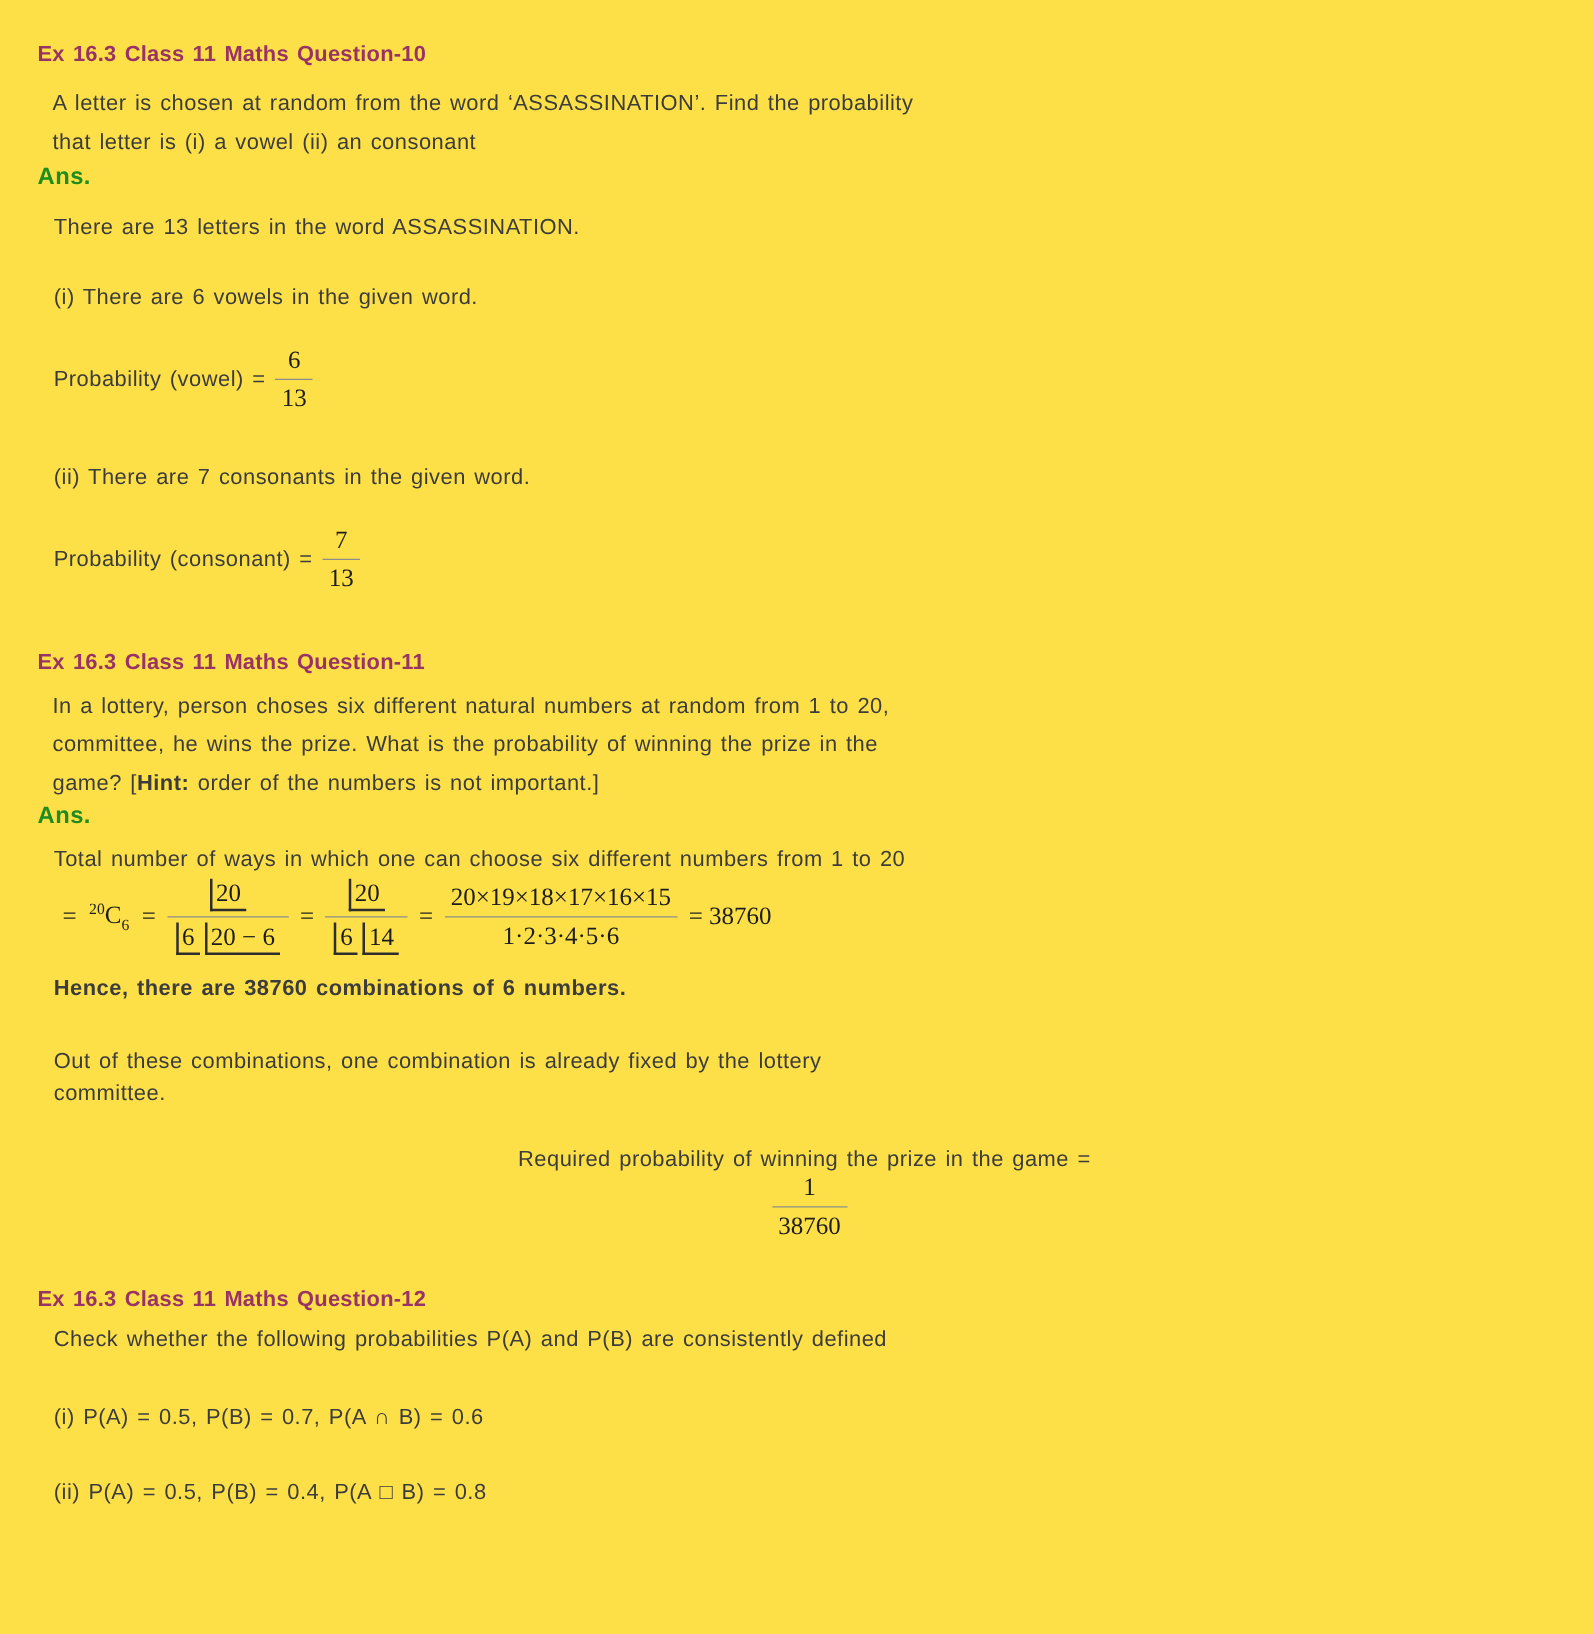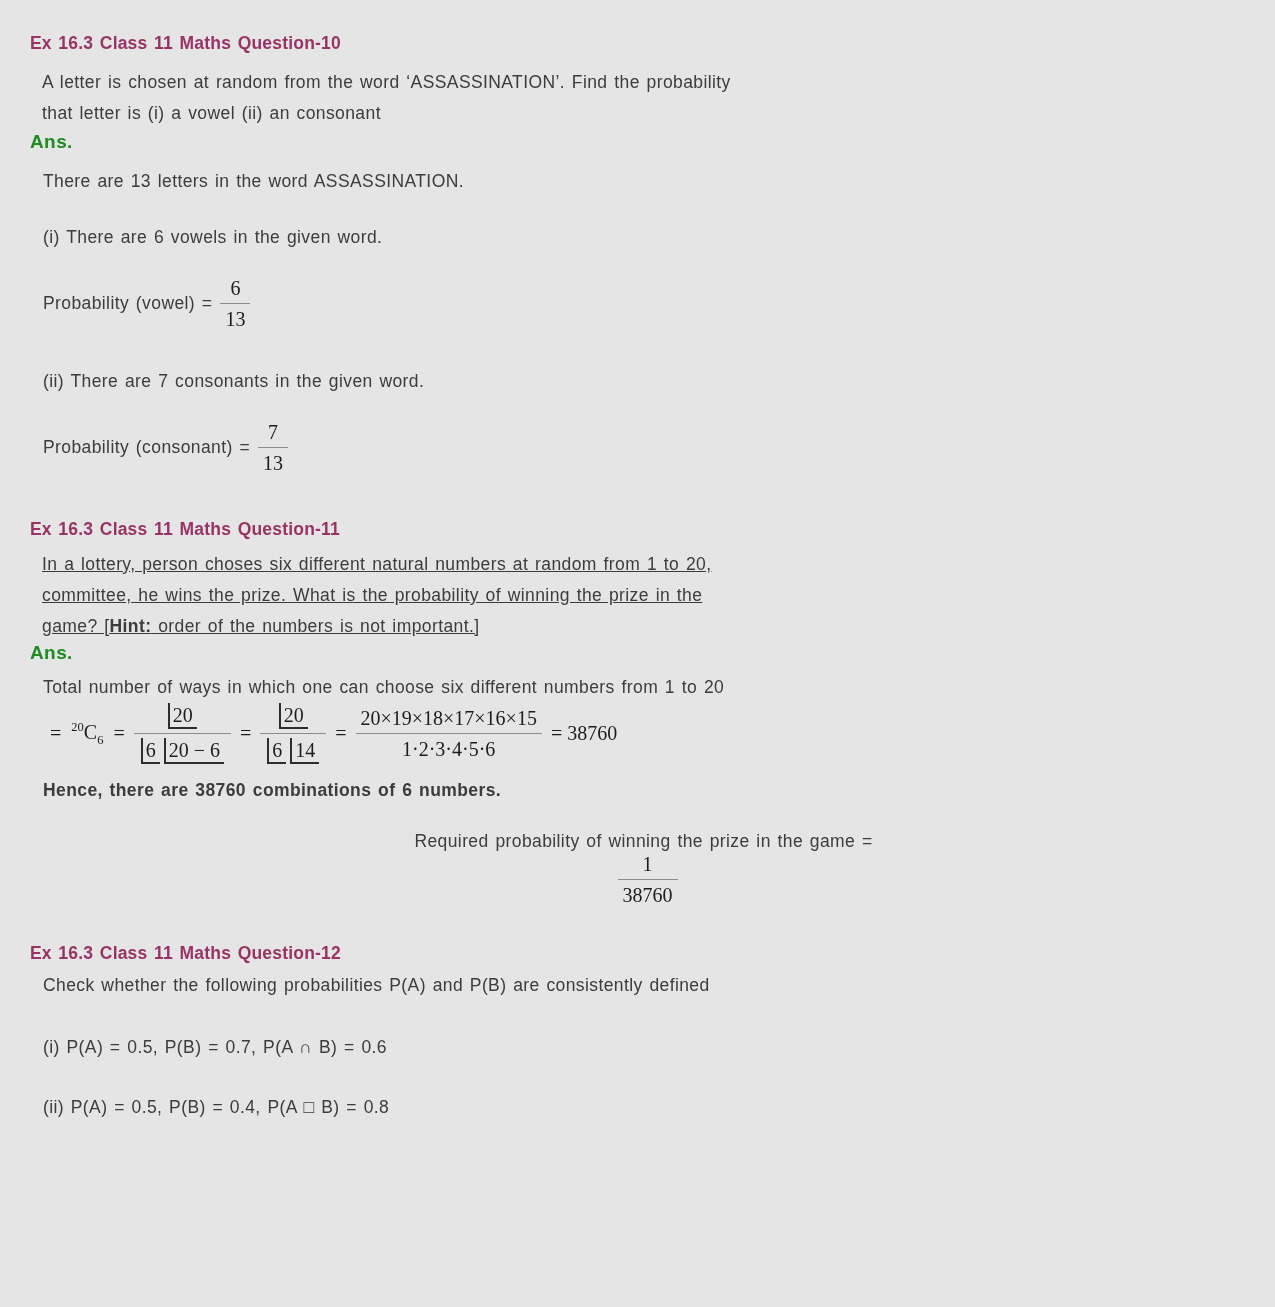--- a/index.html
+++ b/index.html
@@ -2,21 +2,21 @@
 <html><head>
 <meta charset="utf-8">
 <style>
   html, body { margin:0; padding:0; background:#ffffff; }
   .page {
     width:1275px; height:1307px; box-sizing:border-box;
     padding:33px 40px 10px 30px; overflow:hidden;
     font-family:"Liberation Sans", sans-serif;
     font-size:17.5px; color:#3c3c3c;
     letter-spacing:0.4px; word-spacing:1.5px;
-    background:#e5e5e5;
+    background:#fde047;
   }
   .qheading {
     color:#993366; font-weight:700; font-size:17.5px;
     line-height:20px; letter-spacing:0.2px;
   }
   .ans-label {
     color:#1e8c1e; font-weight:700; font-size:19px; line-height:21px;
   }
   .qtext { margin-left:12px; line-height:31px; }
   .sol   { margin-left:13px; line-height:21px; }
@@ -47,21 +47,21 @@
   
   .lf {
     display:inline-block;
     border-left:2px solid #2e2e2e; border-bottom:2px solid #2e2e2e;
     padding:2px 4px 1px 3px; margin:0 2px; line-height:1.05;
   }
 
   
   .mt14 { margin-top:14px; } .mt2  { margin-top:2px;  } .mt19 { margin-top:19px; }
   .mt34 { margin-top:34px; } .mt35 { margin-top:35px; } .mt28 { margin-top:28px; }
-  .mt40 { margin-top:40px; } .mt44 { margin-top:44px; } .mt10 { margin-top:10px;text-decoration:underline; }
+  .mt40 { margin-top:40px; } .mt44 { margin-top:44px; } .mt10 { margin-top:10px; }
   .mt0  { margin-top:0;    } .mt4  { margin-top:4px;  } .mt20 { margin-top:15px;font-weight:bold; }
   .mt30 { margin-top:30px; } .mt36 { margin-top:36px; } .mt12 { margin-top:12px; }
   .mt41 { margin-top:41px; } .mt39 { margin-top:39px; }
   .req { margin-left:22px;flex-direction:column; }
 </style>
 </head>
 <body>
 
 <div class="page">
 
@@ -132,20 +132,24 @@
       <span class="fnum">20×19×18×17×16×15</span>
       <span class="fden">1·2·3·4·5·6</span>
     </span>
 
     <span class="m">=</span>
     <span>38760</span>
   </div>
 
   <div class="sol mt20">Hence, there are 38760 combinations of 6 numbers.</div>
 
+  <div class="sol-tight mt34">
+    <div>Out of these combinations, one combination is already fixed by the lottery</div>
+    <div>committee.</div>
+  </div>
 
   <div class="sol mline req mt30">
     <span>Required probability of winning the prize in the game =</span>
     <span class="frac">
       <span class="fnum">1</span>
       <span class="fden">38760</span>
     </span>
   </div>
 
   <div class="qheading mt36">Ex 16.3 Class 11 Maths Question-12</div>

